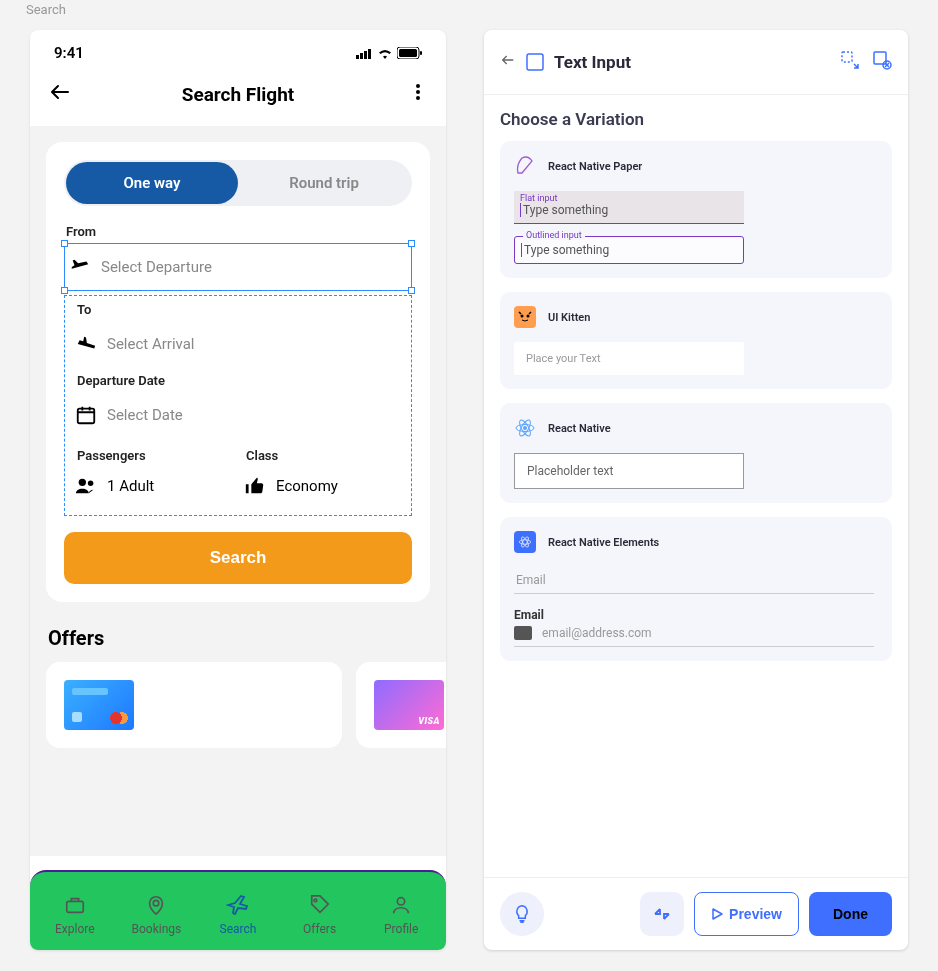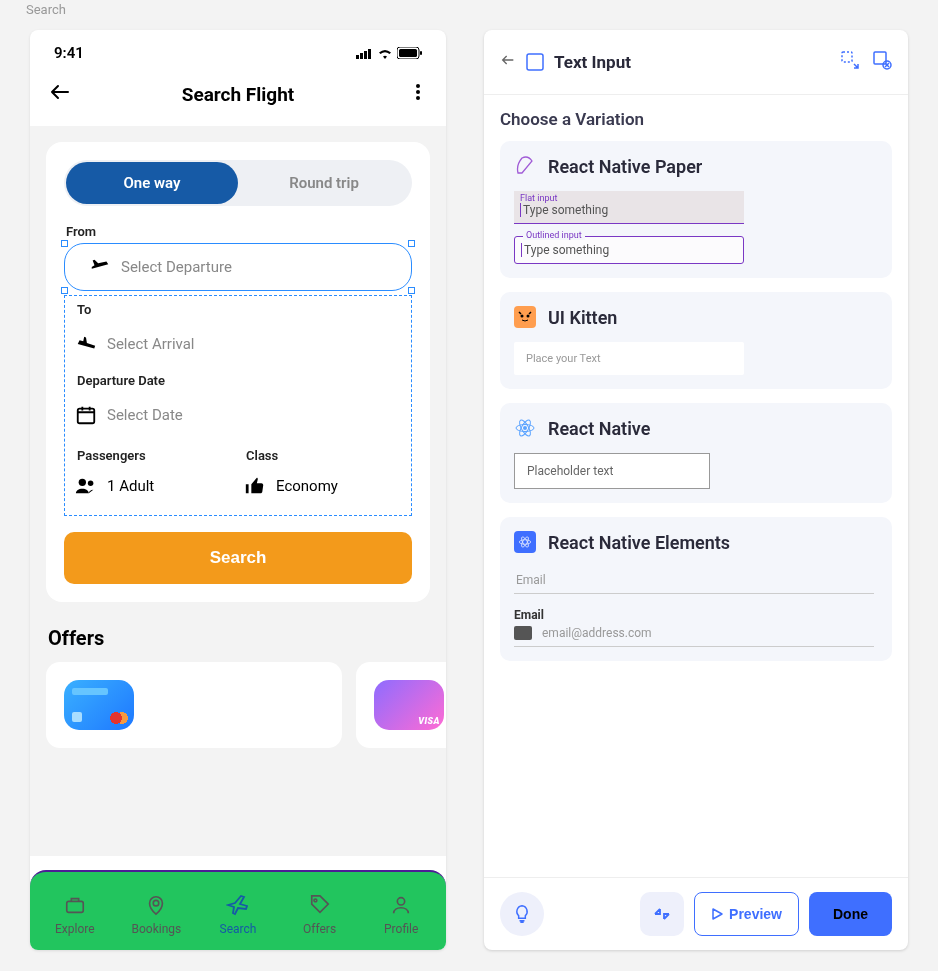--- a/index.html
+++ b/index.html
@@ -115,21 +115,21 @@
   .offer-card {
     background: #fff;
     border-radius: 14px;
     padding: 18px;
     display: flex;
     gap: 18px;
     align-items: center;
     flex-shrink: 0;
   }
   .offer-card.first { width: 296px; }
-  .offer-card img, .offer-card .cc { width: 70px; height: 50px; border-radius: 15px; }
+  .offer-card img, .offer-card .cc { width: 70px; height: 50px; border-radius: 4px; }
   .cc1 { background: linear-gradient(135deg,#3ab0ff,#1e78ff); position: relative; }
   .cc1::after { content:""; position:absolute; bottom:6px; right:6px; width:18px; height:12px; background: radial-gradient(circle at 6px 6px,#e3342f 6px,transparent 6px), radial-gradient(circle at 12px 6px,#f6993f 6px,transparent 6px);}
   .cc1 .stripe { position:absolute; top:8px; left:8px; width:36px; height:7px; background:#66c5ff; border-radius:2px;}
   .cc1 .square { position:absolute; bottom:8px; left:8px; width:10px; height:10px; background:#a8ddff; border-radius:2px;}
   .cc2 { background: linear-gradient(135deg,#8e6cff,#ff6bd4); position:relative;}
   .cc2 .visa { position:absolute; bottom:4px; right:4px; color:#fff; font-size:9px; font-style:italic; font-weight:900; letter-spacing:0.5px;}
   .offer-text { font-size: 14px; line-height:1.35; }
   .offer-text b { font-weight:700; }
   .offer-sub { color:#888; font-size:12px; margin-top:4px;}
 
@@ -181,36 +181,36 @@
   .choose-label { font-size:17px; font-weight:600; color:#3a3a50; margin-bottom:12px;}
 
   .variation {
     background: #f4f6fb;
     border-radius: 10px;
     padding: 14px;
     margin-bottom: 14px;
   }
   .var-head { display:flex; align-items:center; gap:12px; margin-bottom:14px;}
   .var-icon { width:22px; height:22px; display:flex; align-items:center; justify-content:center; border-radius:4px;}
-  .var-title { font-size:18px; font-weight:600; color:#2a2a3a;}
+  .var-title { font-size:11px; font-weight:600; color:#2a2a3a;}
 
   .rnp-flat {
     background:#e9e4e7; border-bottom:1px solid #7a38c4; padding: 2px 6px 6px; width: 230px; margin-bottom: 12px;
   }
   .rnp-flat .lbl { font-size:9px; color:#7a38c4; }
   .rnp-flat .ph { font-size:12px; color:#555; border-left:1px solid #7a38c4; padding-left:2px;}
   .rnp-out {
     border:1px solid #7a38c4; border-radius:3px; padding: 6px; width:230px; position:relative; background:#fcfbfd;
   }
   .rnp-out .lbl { position:absolute; top:-7px; left:8px; background:#f4f6fb; font-size:9px; color:#7a38c4; padding:0 3px;}
   .rnp-out .ph { font-size:12px; color:#555; border-left:1px solid #7a38c4; padding-left:2px;}
 
   .uik-box { background:#fff; color:#999; font-size:11px; padding: 10px 12px; width: 230px; border-radius:2px;}
 
-  .rn-box { border:1px solid #999; background:#fff; padding: 10px 12px; width:196px; font-size:12px; color:#666;}
+  .rn-box { border:1px solid #999; background:#fff; padding: 10px 12px; width:230px; font-size:12px; color:#666;}
 
   .rne-email1 { border-bottom:1px solid #ccc; color:#999; font-size:12px; padding:6px 2px; margin-bottom:14px; width: 360px;}
   .rne-email2-lbl { font-size:12px; font-weight:700; color:#333; margin-bottom:4px;}
   .rne-email2 { display:flex; align-items:center; gap:10px; border-bottom:1px solid #ccc; padding-bottom:6px; width: 360px;}
   .rne-email2 .env { width:18px; height:14px; background:#555; border-radius:2px;}
   .rne-email2 .ph { font-size:12px; color:#999;}
 
   .panel-footer {
     display:flex; align-items:center; justify-content:space-between;
     padding: 14px 16px;
@@ -278,21 +278,21 @@
   <div class="phone-body">
     <div class="card">
       <div class="pill-toggle">
         <div class="pill active">One way</div>
         <div class="pill">Round trip</div>
       </div>
 
       
       <div class="field-group">
         <span class="field-label">From</span>
-        <div class="selected-box" style="padding: 12px 24px; border-radius: 20px;">
+        <div class="selected-box" style="padding: 12px 4px;">
           <div class="handle h-tl"></div>
             <div class="handle h-tr"></div>
             <div class="handle h-bl"></div>
             <div class="handle h-br"></div>
           <div style="display:flex; align-items:center; gap:10px;">
             <svg width="22" height="22" viewBox="0 0 24 24">
                 <path d="M2 21h20 M3 14l18-5-2-3-9 2-4-4-2 1 2 5-3 2z" fill="#000"></path>
               </svg>
             <span class="field-placeholder">Select Departure</span>
           </div>

